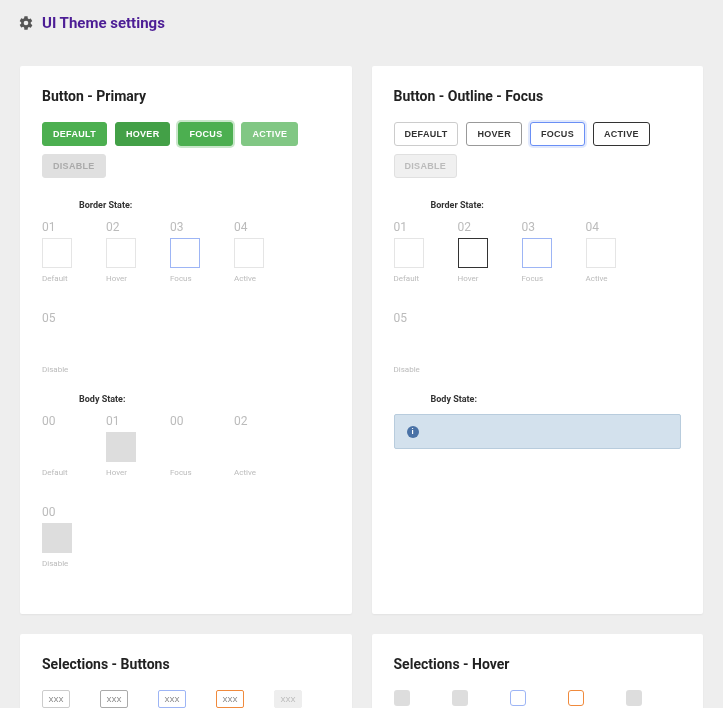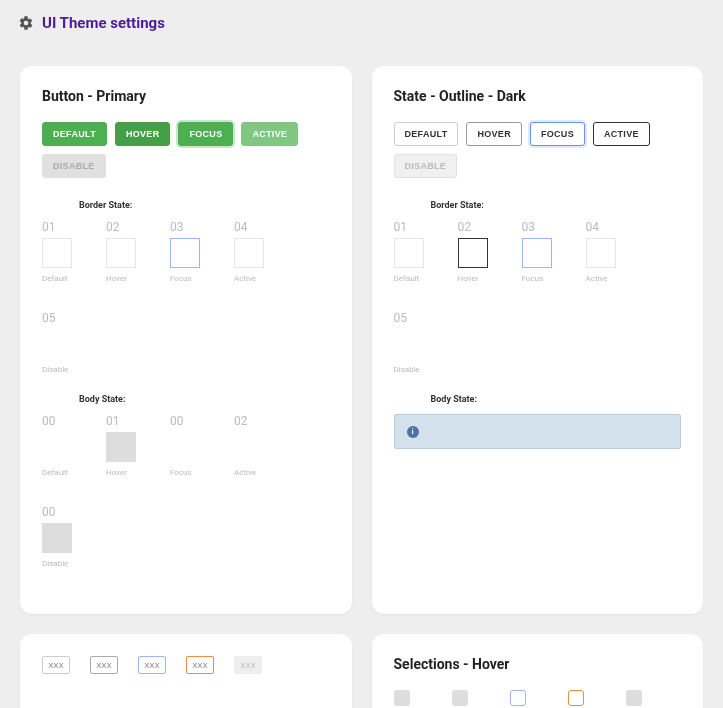--- a/index.html
+++ b/index.html
@@ -31,21 +31,21 @@
       color: #4c1d95;
     }
     .grid {
       display: grid;
       grid-template-columns: 1fr 1fr;
       gap: 20px;
       padding: 20px;
     }
     .card {
       background: #fff;
-      border-radius: 12px;
+      border-radius: 2px;
       padding: 22px 22px 26px 22px;
       box-shadow: 0 1px 2px rgba(0,0,0,0.05);
     }
     .card h2 {
       font-size: 14px;
       font-weight: 700;
       color: #222;
       margin-bottom: 18px;
     }
     .btn-row {
@@ -114,21 +114,21 @@
     .swatch-box.grey-fill { background:#ddd; border:1px solid transparent; }
     .swatch-label {
       font-size: 8px;
       color: #bbb;
       margin-top: 6px;
     }
 
     
     .sel-row {
       display: flex;
-      gap: 20px;
+      gap: 30px;
       margin-bottom: 22px;
     }
     .sel-box {
       width: 28px;
       height: 18px;
       border: 1px solid #ccc;
       background: #fff;
       border-radius: 2px;
       font-size: 8px;
       display:flex;
@@ -249,21 +249,21 @@
       </div>
       <div class="swatch-item">
         <span class="swatch-num">00</span>
         <div class="swatch-box grey-fill"></div>
         <span class="swatch-label">Disable</span>
       </div>
     </div>
   </div>
 
   <div class="card">
-    <h2>State - Outline - Dark</h2>
+    <h2>Button - Outline - Focus</h2>
     <div class="btn-row">
       <button class="btn btn-outline-default">DEFAULT</button>
       <button class="btn btn-outline-hover">HOVER</button>
       <button class="btn btn-outline-focus">FOCUS</button>
       <button class="btn btn-outline-active">ACTIVE</button>
       <button class="btn btn-outline-disable">DISABLE</button>
     </div>
     <div class="section-label">Border State:</div>
     <div class="swatch-row">
       <div class="swatch-item">
@@ -292,20 +292,21 @@
         <span class="swatch-label">Disable</span>
       </div>
     </div>
     <div class="section-label">Body State:</div>
     <div class="info-banner">
       <div class="info-icon">i</div>
     </div>
   </div>
 
   <div class="card">
+    <h2>Selections - Buttons</h2>
     <div class="sel-row">
       <div class="sel-box">XXX</div>
       <div class="sel-box hover">XXX</div>
       <div class="sel-box focus">XXX</div>
       <div class="sel-box active">XXX</div>
       <div class="sel-box disable">XXX</div>
     </div>
 
   </div>
 

